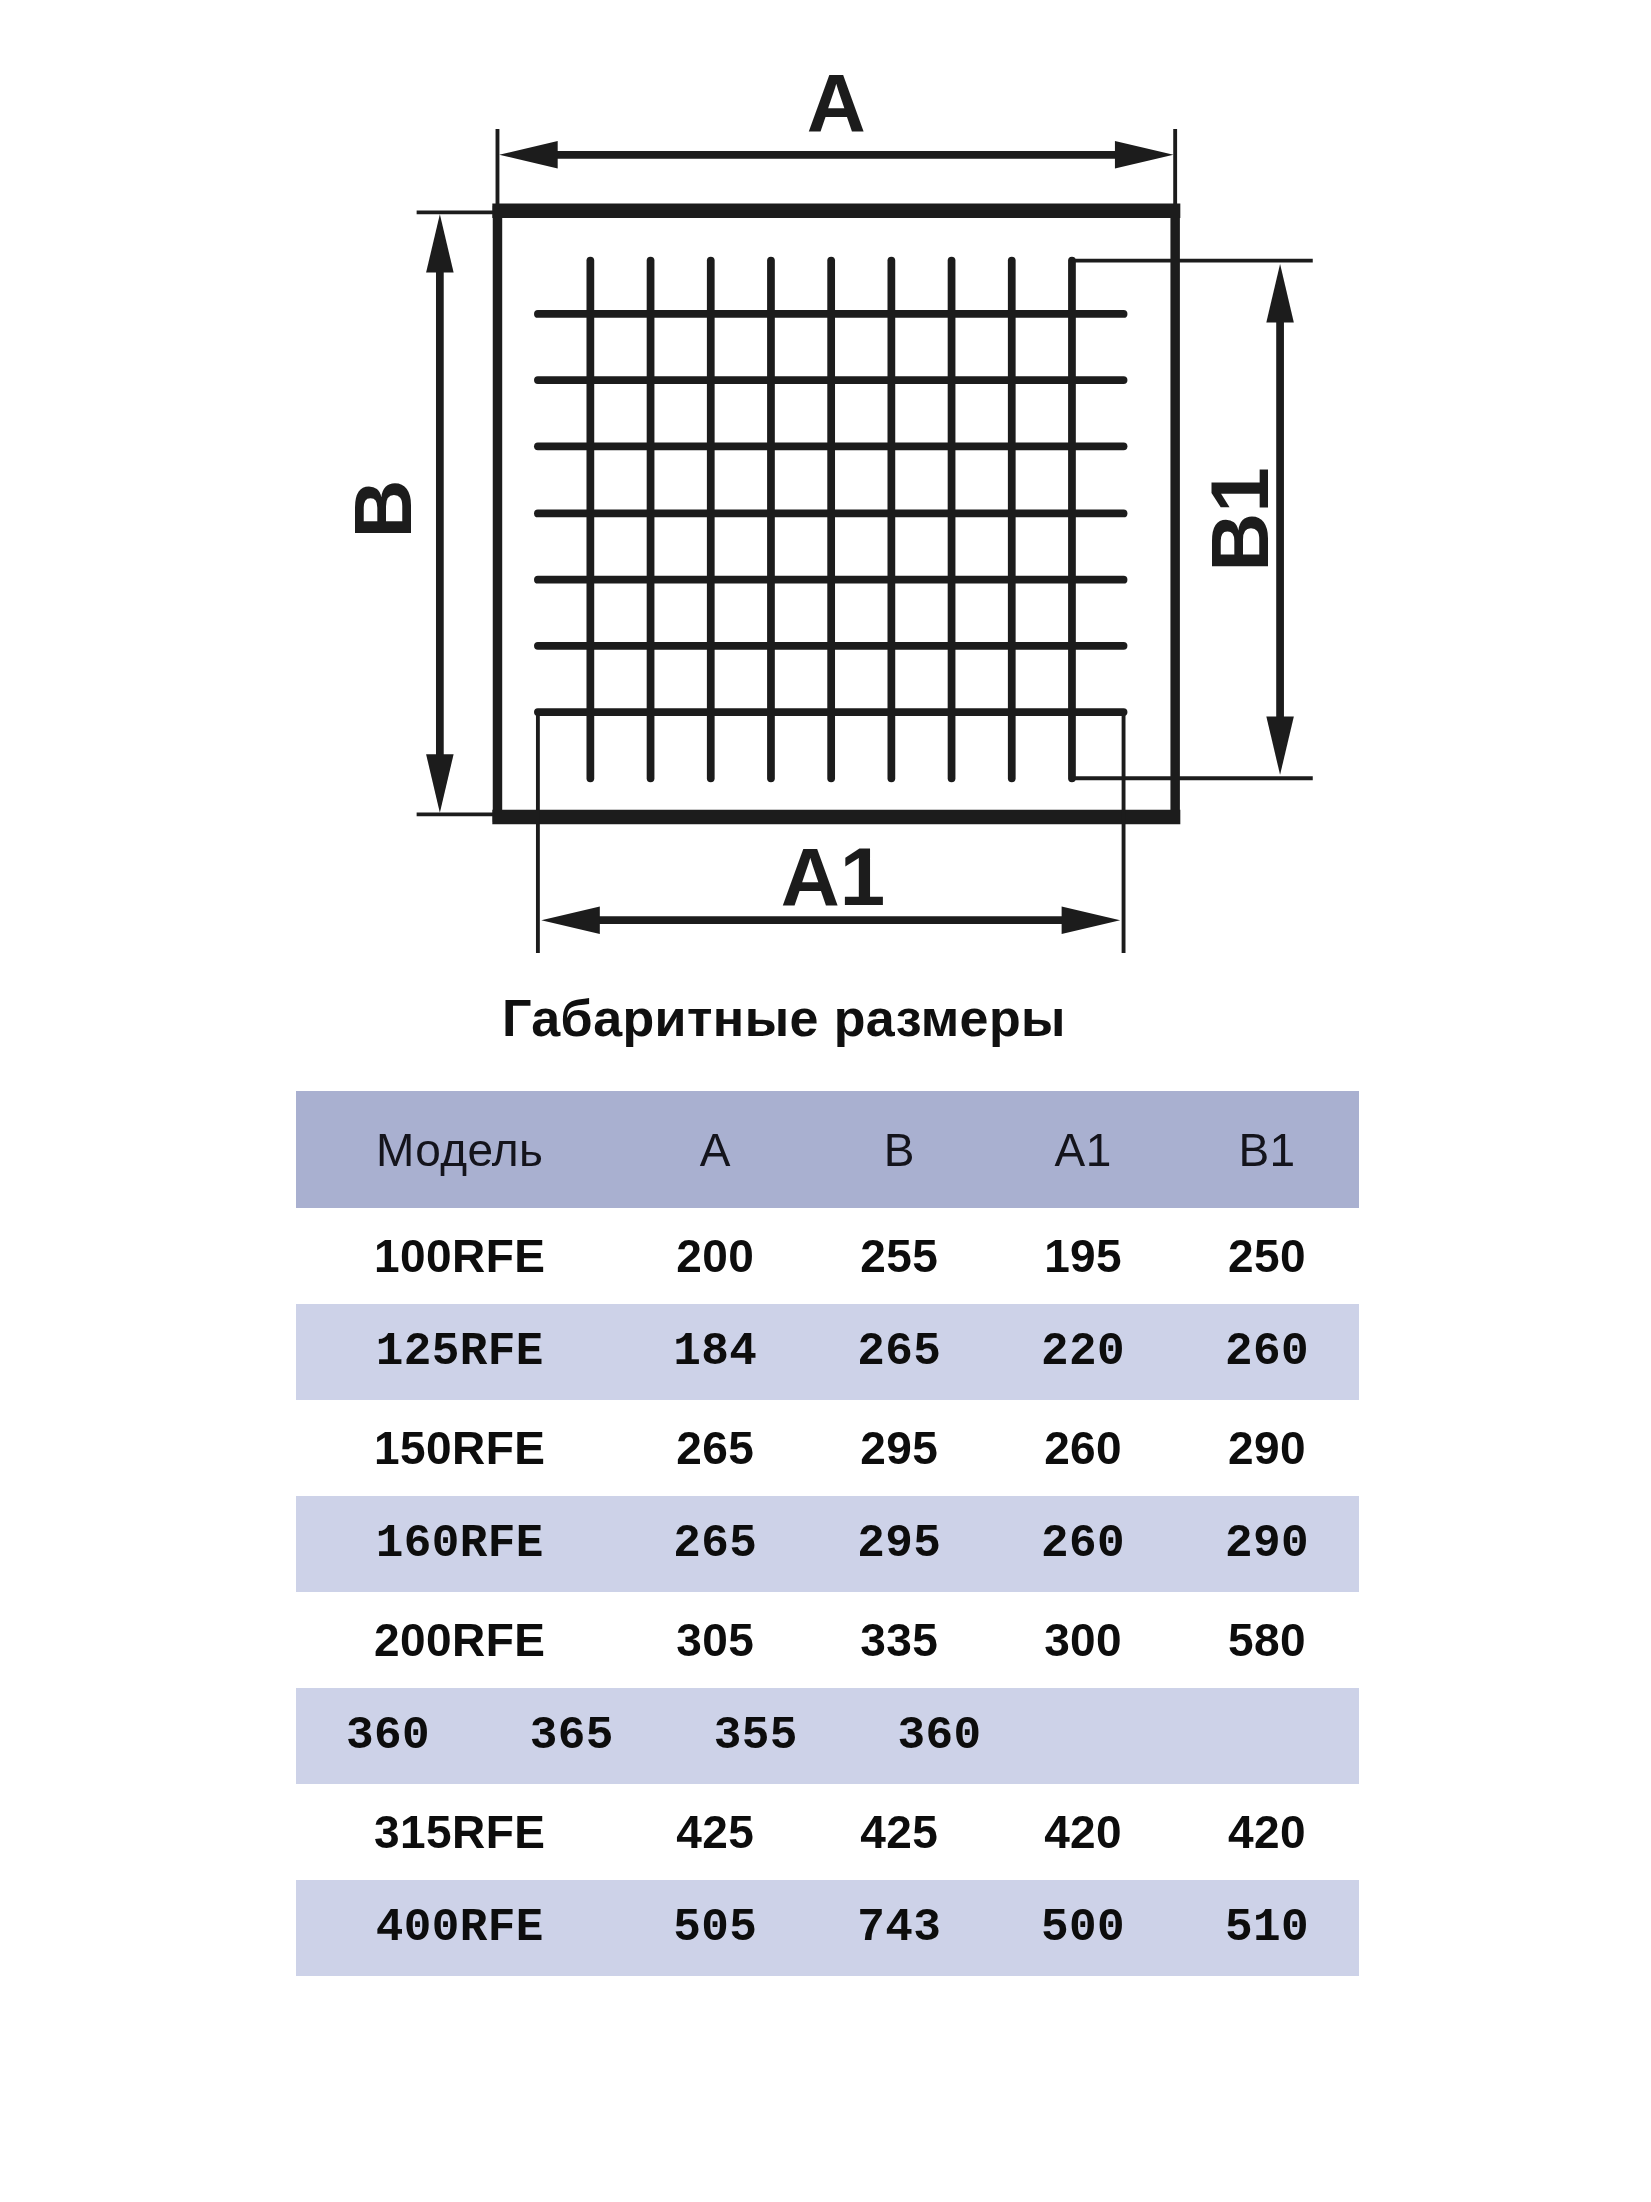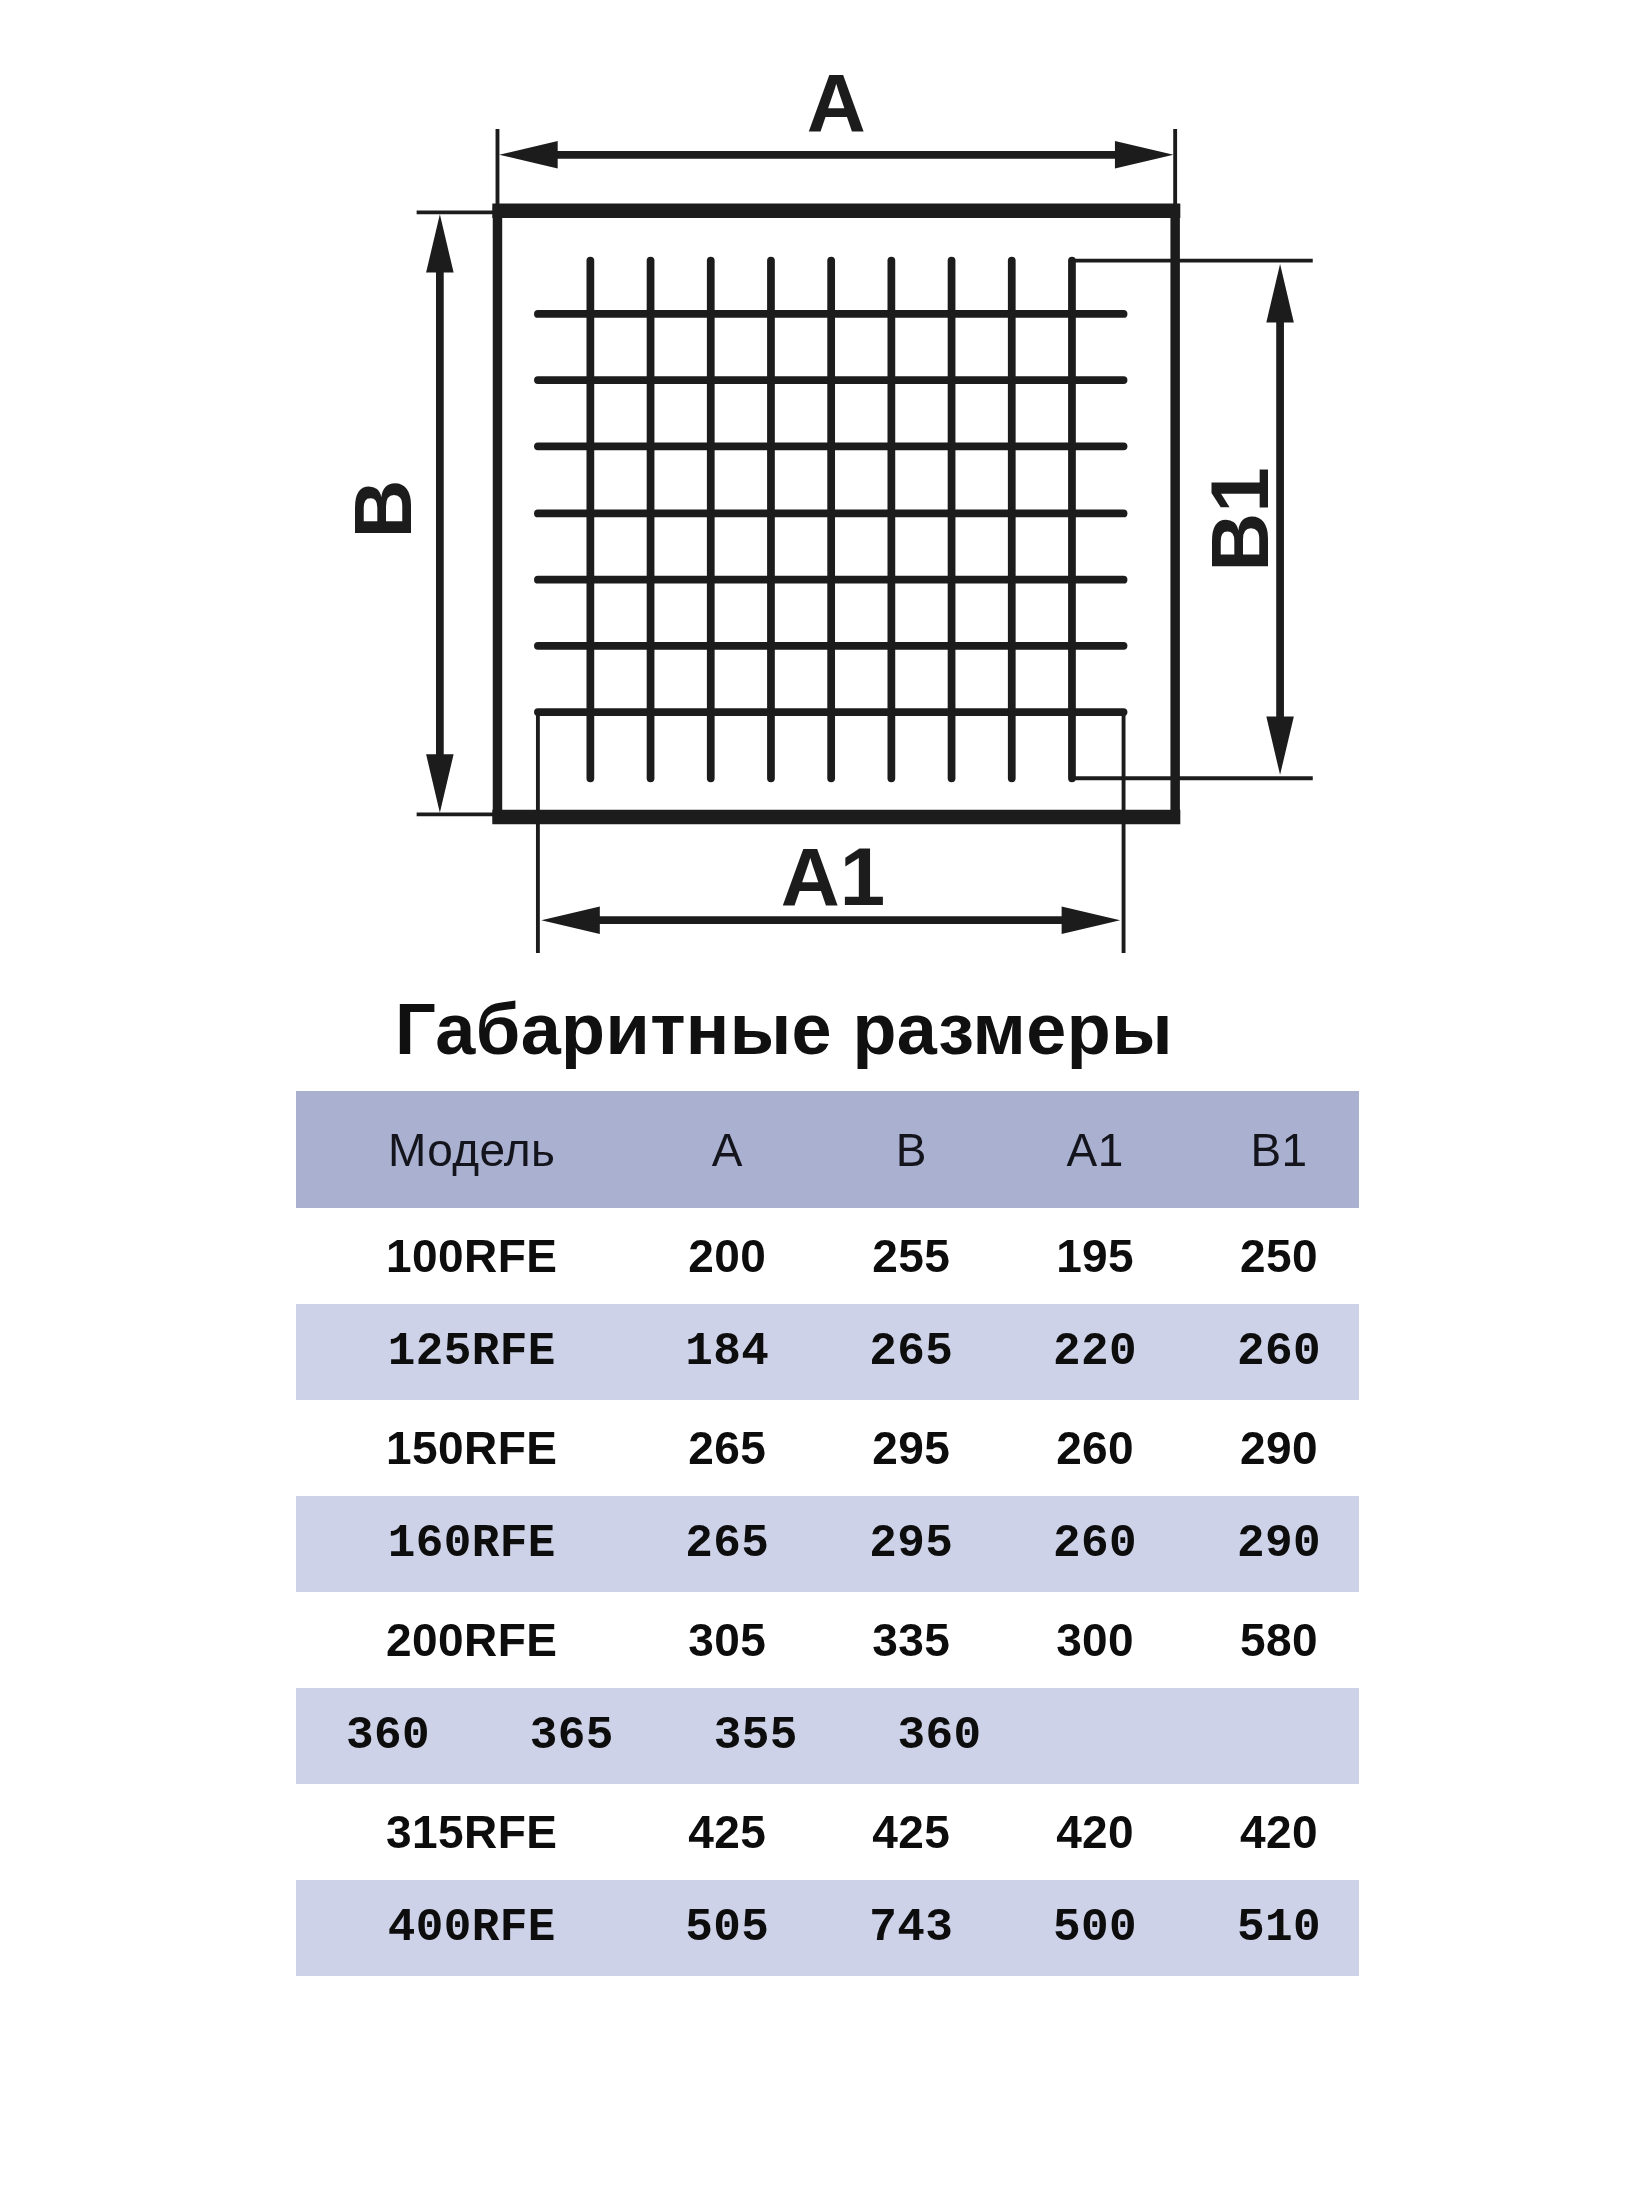--- a/index.html
+++ b/index.html
@@ -17,42 +17,42 @@
   .dwg-label{
     font-family:"Liberation Sans", sans-serif;
     font-weight:700;
     font-size:95px;
     fill:var(--ink,#1c1c1c);
   }
   
   .section-title{
     position:absolute;left:0;top:988px;width:1568px;
     text-align:center;
-    font-size:72px;font-weight:700;color:#101010;
+    font-size:52px;font-weight:700;color:#101010;
     letter-spacing:0.4px;
   }
   
   .dim-table{
     position:absolute;left:296px;top:1091px;width:1063px;
   }
   .trow{
     display:flex;align-items:center;
     height:96px;background:var(--row-bg,#ffffff);
   }
   .trow.header{
     height:117px;background:var(--header-bg,#a9b0d0);
   }
   .trow.stripe{background:var(--stripe-bg,#cdd2e8);font-family:Liberation Mono, monospace;}
   .trow .cell{
     flex:0 0 17.3%;
     text-align:center;
     font-size:46px;font-weight:600;color:#0d0d0d;
     letter-spacing:0.4px;
   }
-  .trow .cell.model{flex:0 0 30.8%;margin-left:12px;}
+  .trow .cell.model{flex:0 0 30.8%;}
   .trow.header .cell{font-weight:500;color:#14141c;}
 </style>
 </head>
 <body>
 
 <div class="canvas">
 
   <svg class="drawing" viewBox="0 0 1920 1150" xmlns="http://www.w3.org/2000/svg">
     <g stroke="#1c1c1c" fill="none">
 

